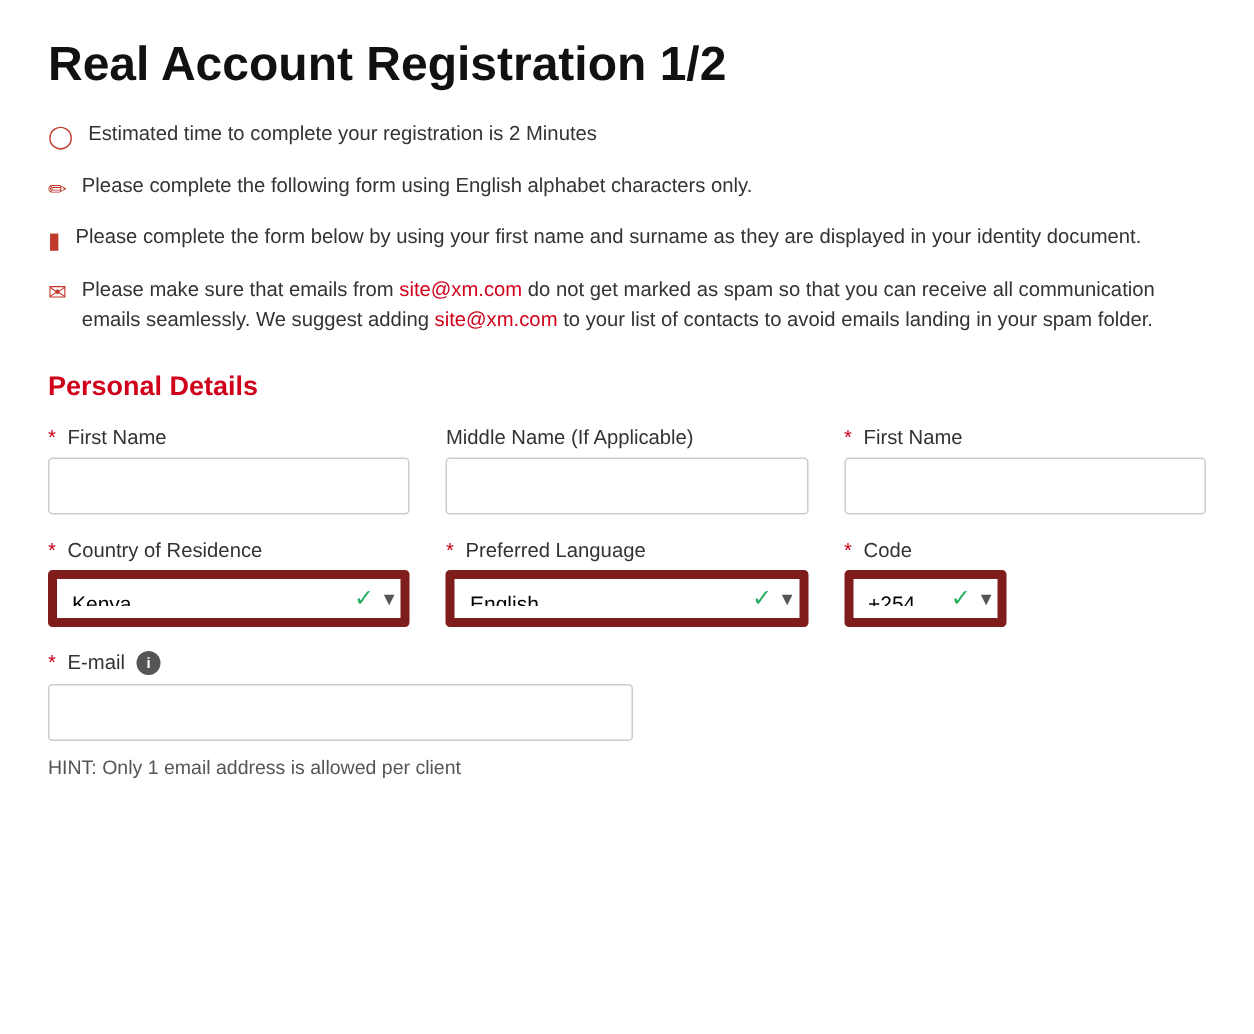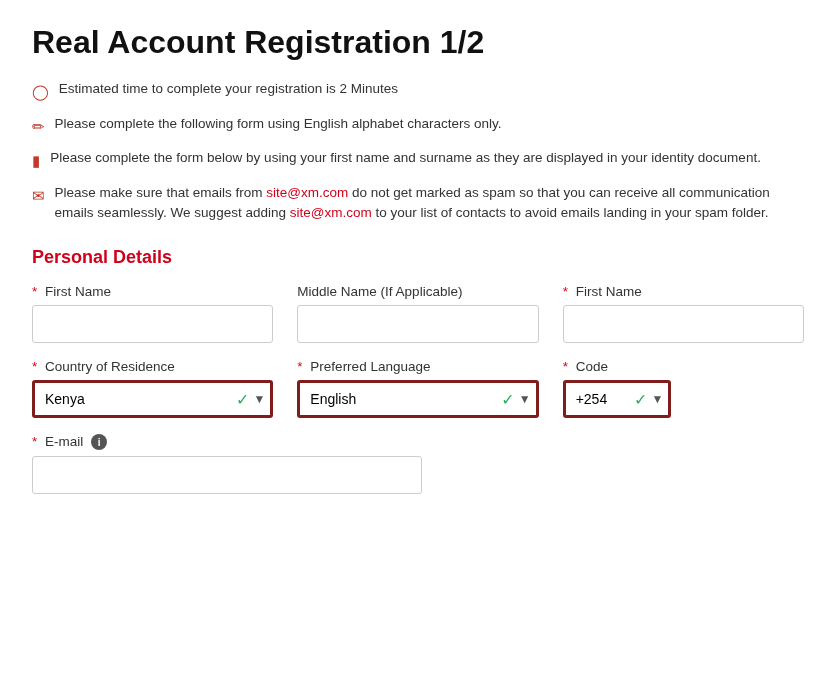--- a/index.html
+++ b/index.html
@@ -69,21 +69,21 @@
       height: 38px;
       outline: none;
       width: 100%;
     }
     .select-wrapper {
       position: relative;
       width: 100%;
     }
     .select-wrapper select {
       width: 100%;
-      border: 3px solid #7f1d1d;
+      border: 6px solid #7f1d1d;
       border-radius: 3px;
       padding: 8px 36px 8px 10px;
       font-size: 14px;
       height: 38px;
       outline: none;
       appearance: none;
       -webkit-appearance: none;
       background: #fff;
       cursor: pointer;
     }
@@ -246,15 +246,16 @@
     </div>
   </div>
 
   <div class="form-group full-width" style="max-width: 390px;">
     <label>
       <span class="required">*</span>
       <span>E-mail</span>
       <span class="info-icon-inline">i</span>
     </label>
     <input type="text" value="" style="">
+    <div class="email-hint">HINT: Only 1 email address is allowed per client</div>
   </div>
 
 </div>
 
 </body></html>

